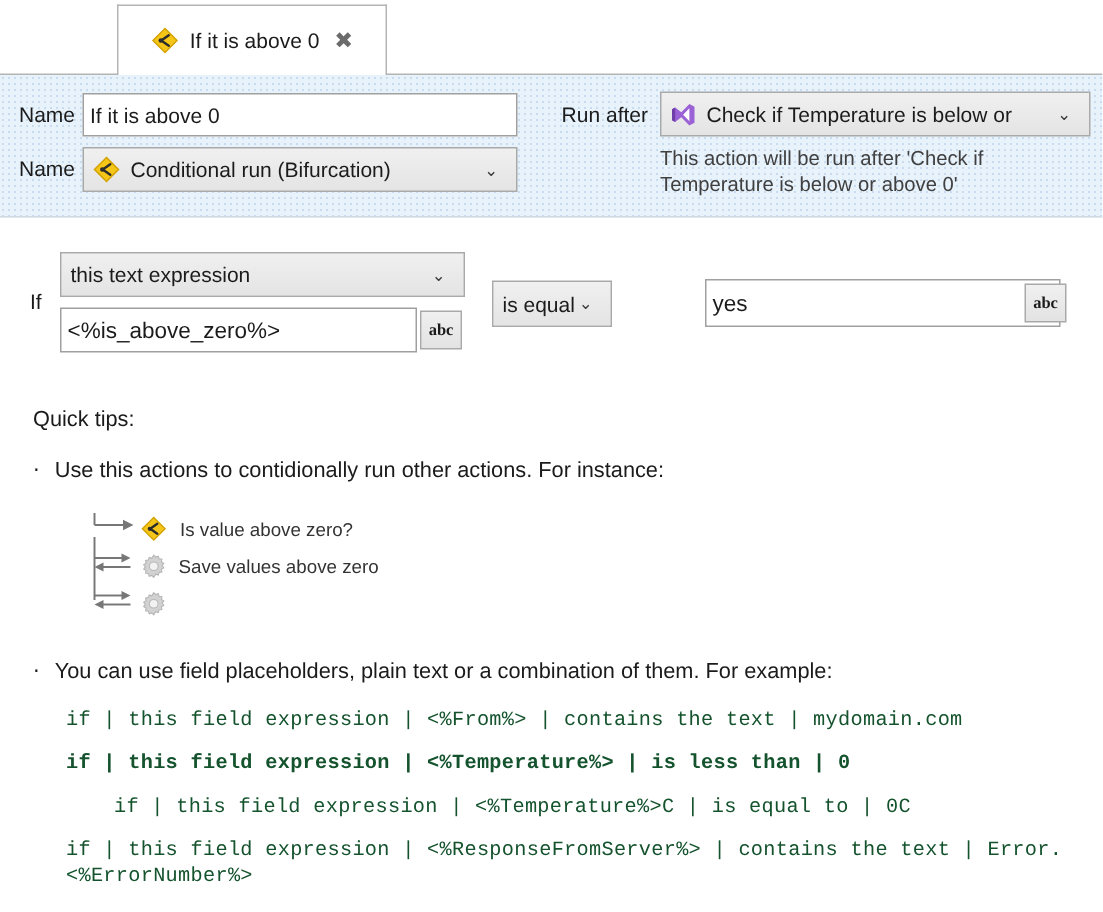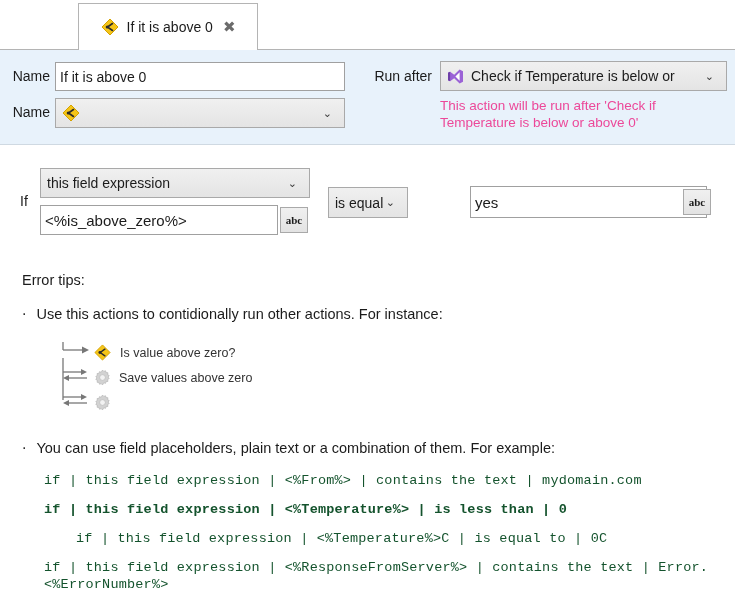--- a/index.html
+++ b/index.html
@@ -129,21 +129,21 @@
     left: 440px; top: 61px;
     width: 287px; height: 30px;
     gap: 7px;
   }
   #runafter-help {
     position: absolute;
     left: 440px; top: 97px;
     width: 250px;
     font-size: 13.5px;
     line-height: 17px;
-    color: #ec4899;
+    color: #404040;
   }
 
   
   .diamond-icon {
     position: relative;
     width: 18px; height: 18px;
     flex: 0 0 18px;
   }
   .diamond-icon svg { display: block; }
 
@@ -283,56 +283,57 @@
 
 <div class="lbl" id="type-label">Name</div>
 <div class="combo" id="type-combo">
   <span class="diamond-icon">
     <svg width="18" height="18" viewBox="0 0 18 18">
       <polygon points="9,1 17,9 9,17 1,9" fill="#f5c518" stroke="#d4a200" stroke-width="1"></polygon>
       <path d="M11.5 5.5 L6.5 9 L11.5 12.5" fill="none" stroke="#2c2c2c" stroke-width="1.6" stroke-linecap="round" stroke-linejoin="round"></path>
       <circle cx="6.2" cy="9" r="1.5" fill="#2c2c2c"></circle>
     </svg>
   </span>
+  <span class="ctext">Conditional run (Bifurcation)</span>
   <span class="chev">⌄</span>
 </div>
 
 <div class="lbl" id="runafter-label">Run after</div>
 <div class="combo" id="runafter-combo">
   <span class="vs-icon">
     <svg width="17" height="17" viewBox="0 0 17 17">
       <polygon points="12.6,1.4 16,3.2 16,13.8 12.6,15.6 7.2,10.2 3.1,13.3 1,12.2 1,4.8 3.1,3.7 7.2,6.8" fill="#9b62d6"></polygon>
       <polygon points="12.6,4.2 12.6,12.8 8.4,8.5" fill="#ffffff"></polygon>
       <polygon points="3.1,3.7 3.1,13.3 1,12.2 1,4.8" fill="#6e3fa8"></polygon>
     </svg>
   </span>
   <span class="ctext">Check if Temperature is below or</span>
   <span class="chev">⌄</span>
 </div>
 <div id="runafter-help">This action will be run after 'Check if Temperature is below or above 0'</div>
 
 <div id="if-label">If</div>
 
 <div class="combo" id="field-combo">
-  <span class="ctext">this field expression</span>
+  <span class="ctext">this text expression</span>
   <span class="chev">⌄</span>
 </div>
 
 <div class="textbox" id="expr-input">&lt;%is_above_zero%&gt;</div>
 <div class="abc-btn" id="expr-abc">abc</div>
 
 <div class="combo" id="operator-combo">
   <span class="ctext">is equal to</span>
   <span class="chev">⌄</span>
 </div>
 
 <div class="textbox" id="value-input">yes</div>
 <div class="abc-btn" id="value-abc">abc</div>
 
-<div id="quick-tips-title">Error tips:</div>
+<div id="quick-tips-title">Quick tips:</div>
 
 <div class="bullet-row" id="tip1">
   <span class="bullet-dot">·</span>
   <span>Use this actions to contidionally run other actions. For instance:</span>
 </div>
 
 <div id="tree-example">
   <svg id="tree-svg" width="40" height="76" viewBox="0 0 40 76">
 
     <path d="M7 2 L7 10" stroke="#777" stroke-width="1.3" fill="none"></path>

